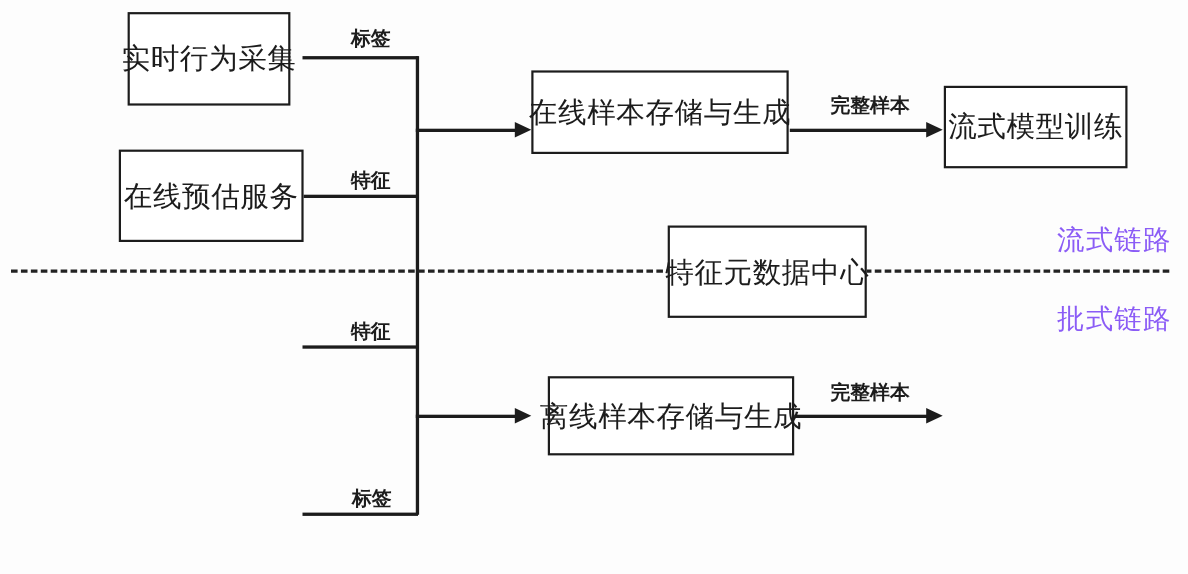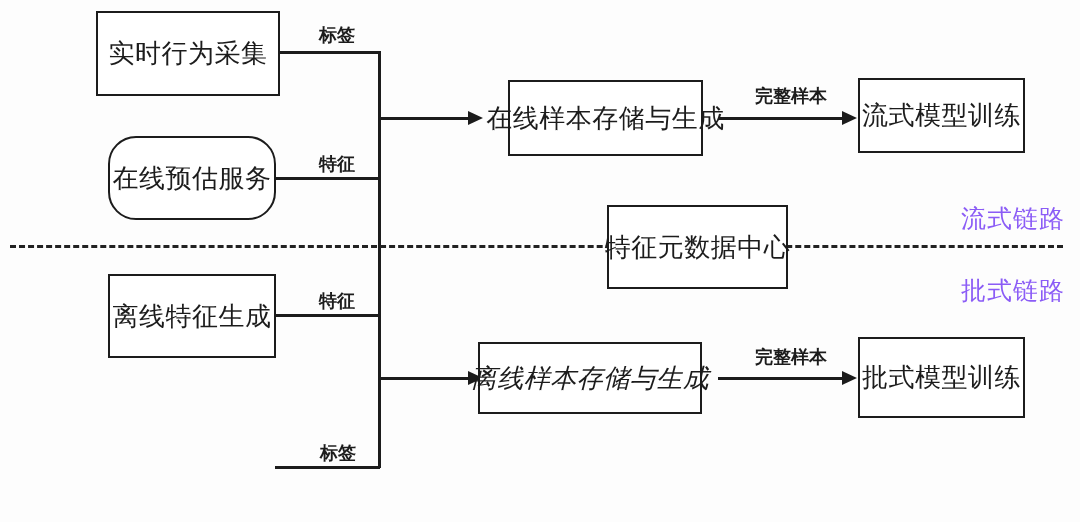--- a/index.html
+++ b/index.html
@@ -93,30 +93,28 @@
 
   <div class="hline" style="left:378px; top:377px; width:93px;"></div>
   <div class="arrowhead" style="left:468px; top:371px;"></div>
 
   <div class="hline" style="left:718px; top:117px; width:127px;"></div>
   <div class="arrowhead" style="left:842px; top:111px;"></div>
 
   <div class="hline" style="left:718px; top:377px; width:127px;"></div>
   <div class="arrowhead" style="left:842px; top:371px;"></div>
 
-  <div class="node" style="left:96px; top:11px; width:184px; height:85px;">实时行为采集</div>
-  <div class="node" style="left:108px; top:136px; width:168px; height:84px;border-radius:28px;">在线预估服务</div>
-  <div class="node" style="left:108px; top:274px; width:168px; height:84px;">离线特征生成</div>
+  <div class="node" style="left:116px; top:11px; width:148px; height:85px;">实时行为采集</div>
+  <div class="node" style="left:108px; top:136px; width:168px; height:84px;">在线预估服务</div>
 
-  <div class="node" style="left:483px; top:80px; width:195px; height:76px;margin-left:25px;">在线样本存储与生成</div>
+  <div class="node" style="left:483px; top:64px; width:234px; height:76px;">在线样本存储与生成</div>
   <div class="node" style="left:607px; top:205px; width:181px; height:84px;text-align:center;">特征元数据中心</div>
-  <div class="node" style="left:478px; top:342px; width:224px; height:72px;font-style:italic;">离线样本存储与生成</div>
+  <div class="node" style="left:498px; top:342px; width:224px; height:72px;">离线样本存储与生成</div>
 
   <div class="node" style="left:858px; top:78px; width:167px; height:75px;">流式模型训练</div>
-  <div class="node" style="left:858px; top:337px; width:167px; height:81px;">批式模型训练</div>
 
   <div class="edge-label" style="left:337px; top:35px;">标签</div>
   <div class="edge-label" style="left:337px; top:164px;">特征</div>
   <div class="edge-label" style="left:337px; top:301px;">特征</div>
   <div class="edge-label" style="left:338px; top:453px;">标签</div>
   <div class="edge-label" style="left:791px; top:96px;">完整样本</div>
   <div class="edge-label" style="left:791px; top:357px;">完整样本</div>
 
   <div class="region-label" style="left:1013px; top:218px;">流式链路</div>
   <div class="region-label" style="left:1013px; top:290px;">批式链路</div>

